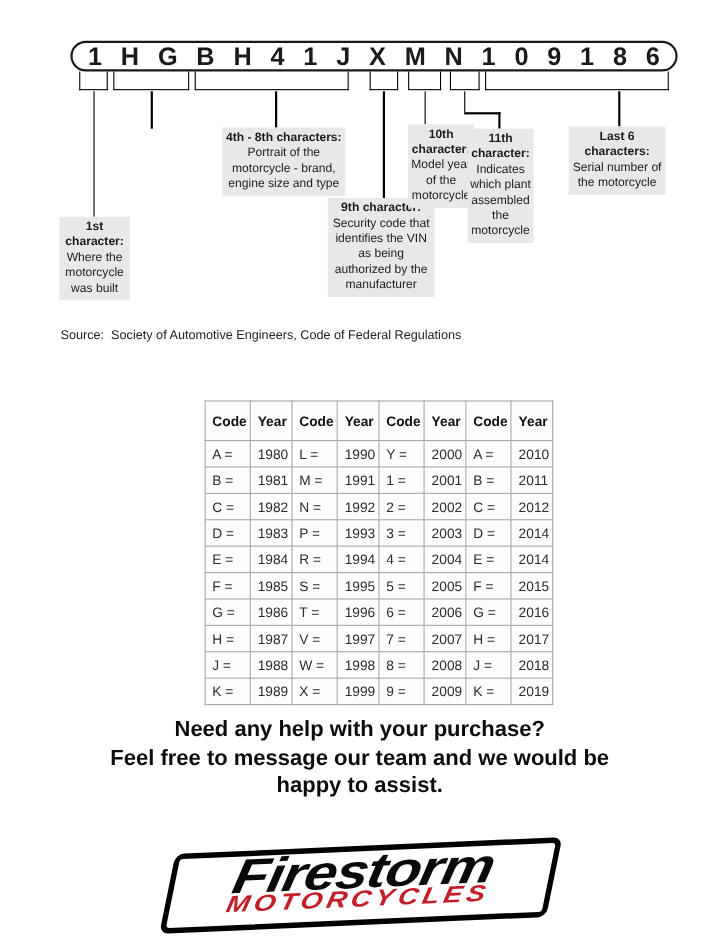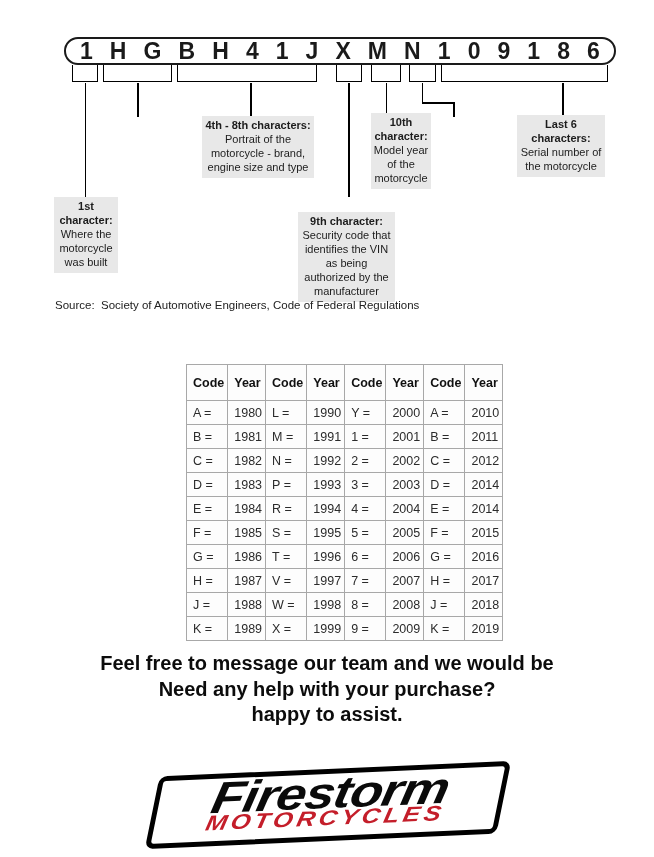--- a/index.html
+++ b/index.html
@@ -99,30 +99,34 @@
     <div class="hd">1st character:</div>
     <div>Where the motorcycle was built</div>
   </div>
 
 
   <div class="callout" style="left:202px;top:116px;width:112px;">
     <div class="hd">4th - 8th characters:</div>
     <div>Portrait of the motorcycle - brand, engine size and type</div>
   </div>
 
-  <div class="callout" style="left:298px;top:212px;width:97px;">
+  <div class="callout" style="left:298px;top:180px;width:97px;">
     <div class="hd">9th character:</div>
     <div>Security code that identifies the VIN as being authorized by the manufacturer</div>
   </div>
 
   <div class="callout" style="left:355px;top:113px;width:60px;margin-left:16px;">
     <div class="hd">10th character:</div>
     <div>Model year of the motorcycle</div>
   </div>
 
+  <div class="callout" style="left:425px;top:117px;width:60px;">
+    <div class="hd">11th character:</div>
+    <div>Indicates which plant assembled the motorcycle</div>
+  </div>
 
   <div class="callout" style="left:517px;top:115px;width:88px;">
     <div class="hd">Last 6 characters:</div>
     <div>Serial number of the motorcycle</div>
   </div>
 
   <div id="source-note">Source:  Society of Automotive Engineers, Code of Federal Regulations</div>
 
   <table id="year-table">
     <thead>
@@ -235,22 +239,22 @@
           <td class="col-year">1999</td>
           <td class="col-code">9 =</td>
           <td class="col-year">2009</td>
           <td class="col-code">K =</td>
           <td class="col-year">2019</td>
         </tr>
       </tbody>
   </table>
 
   <div id="help-message">
+    <div>Need any help with your purchase?</div>
     <div>Feel free to message our team and we would be</div>
-    <div>Need any help with your purchase?</div>
     <div>happy to assist.</div>
   </div>
 
   <div id="logo">
     <div id="logo-frame">
       <div id="logo-brand">Firestorm</div>
       <div id="logo-subtitle">MOTORCYCLES</div>
     </div>
   </div>
 

